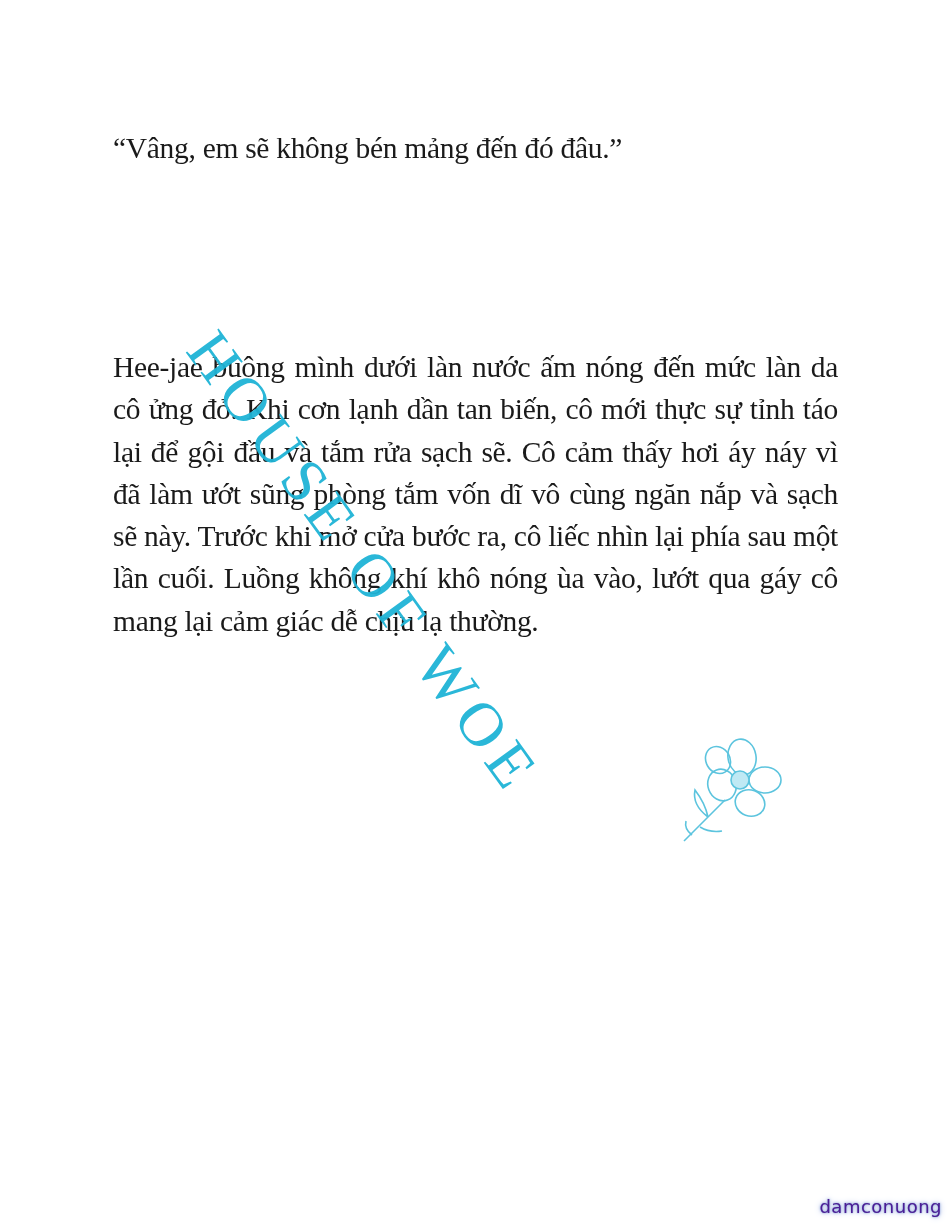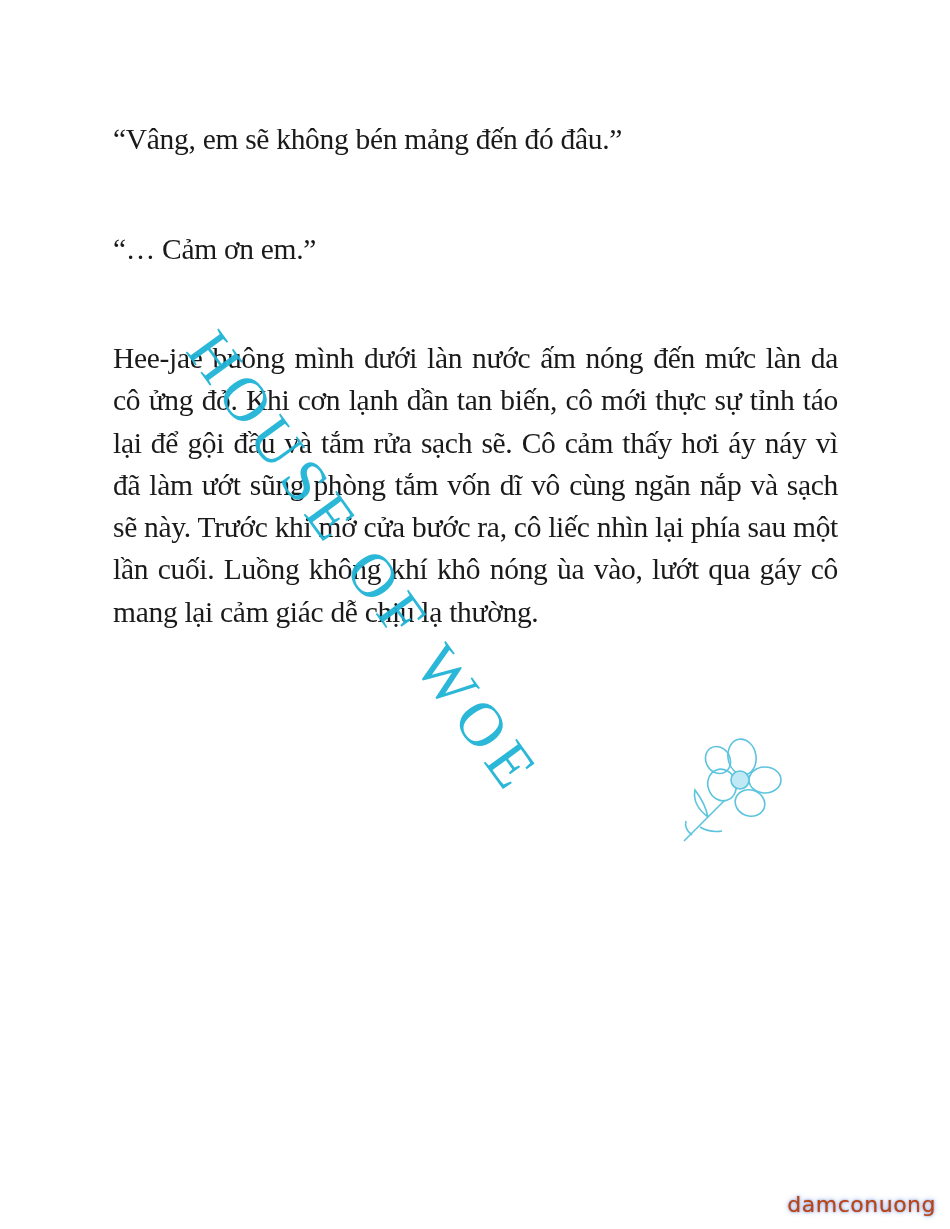--- a/index.html
+++ b/index.html
@@ -1,48 +1,47 @@
 <!DOCTYPE html>
 <html><head>
 <meta charset="utf-8">
 <style>
   html, body { margin: 0; padding: 0; }
   body {
     width: 950px; height: 1229px; background: #ffffff; position: relative; overflow: hidden;
     font-family: "Liberation Serif", "DejaVu Serif", serif; color: #1a1a1a;
   }
-  .page { position: absolute; left: 0; top: 8px; width: 950px; height: 972px; }
+  .page { position: absolute; left: 0; top: 17px; width: 950px; height: 972px; }
   .para {
     position: absolute; left: 113px; width: 725px;
     font-size: 29.5px; line-height: 42.3px; letter-spacing: -0.3px;
     margin: 0; text-align: justify; text-align-last: left;
   }
   .watermark {
     position: absolute; left: 0; top: 0; width: 950px; height: 1229px; pointer-events: none;
   }
   .wm-text {
     position: absolute; color: #1fb4d6; font-family: "Liberation Serif", "DejaVu Serif", serif;
     font-size: 62px; letter-spacing: 8px; white-space: nowrap;
     transform-origin: 0 0; transform: rotate(54deg);
     left: 230px; top: 318px; opacity: 0.95;
   }
   .flower { position: absolute; left: 670px; top: 735px; }
   .site-mark {
-    position: absolute; right: 14px; bottom: 12px;
-    font-family: "DejaVu Sans", sans-serif; font-size: 22px; color: #c2410c;
+    position: absolute; right: 8px; bottom: 12px;
+    font-family: "DejaVu Sans", sans-serif; font-size: 18px; color: #4c1d95;
     text-shadow: 0 0 3px #8da4d8, 0 0 6px #a8b8e6, 0 0 1px #6f86c4;
     letter-spacing: 0.5px;
   }
 </style>
 </head>
 <body>
 
 <div class="page">
   <p class="para" style="top:110px">“Vâng, em sẽ không bén mảng đến đó đâu.”</p>
-  <p class="para" style="top:220px">“… Cảm ơn em.”</p>
   <p class="para" style="top:329px">Hee-jae buông mình dưới làn nước ấm nóng đến mức làn da cô ửng đỏ. Khi cơn lạnh dần tan biến, cô mới thực sự tỉnh táo lại để gội đầu và tắm rửa sạch sẽ. Cô cảm thấy hơi áy náy vì đã làm ướt sũng phòng tắm vốn dĩ vô cùng ngăn nắp và sạch sẽ này. Trước khi mở cửa bước ra, cô liếc nhìn lại phía sau một lần cuối. Luồng không khí khô nóng ùa vào, lướt qua gáy cô mang lại cảm giác dễ chịu lạ thường.</p>
 </div>
 
 <div class="watermark">
   <div class="wm-text">HOUSE OF WOE</div>
   <svg class="flower" width="115" height="110" viewBox="0 0 115 110">
     <g fill="none" stroke="#5cc4de" stroke-width="1.6">
       <ellipse cx="72" cy="22" rx="14" ry="18" transform="rotate(-10 72 22)"></ellipse>
       <ellipse cx="95" cy="45" rx="16" ry="13"></ellipse>
       <ellipse cx="80" cy="68" rx="15" ry="13" transform="rotate(20 80 68)"></ellipse>

